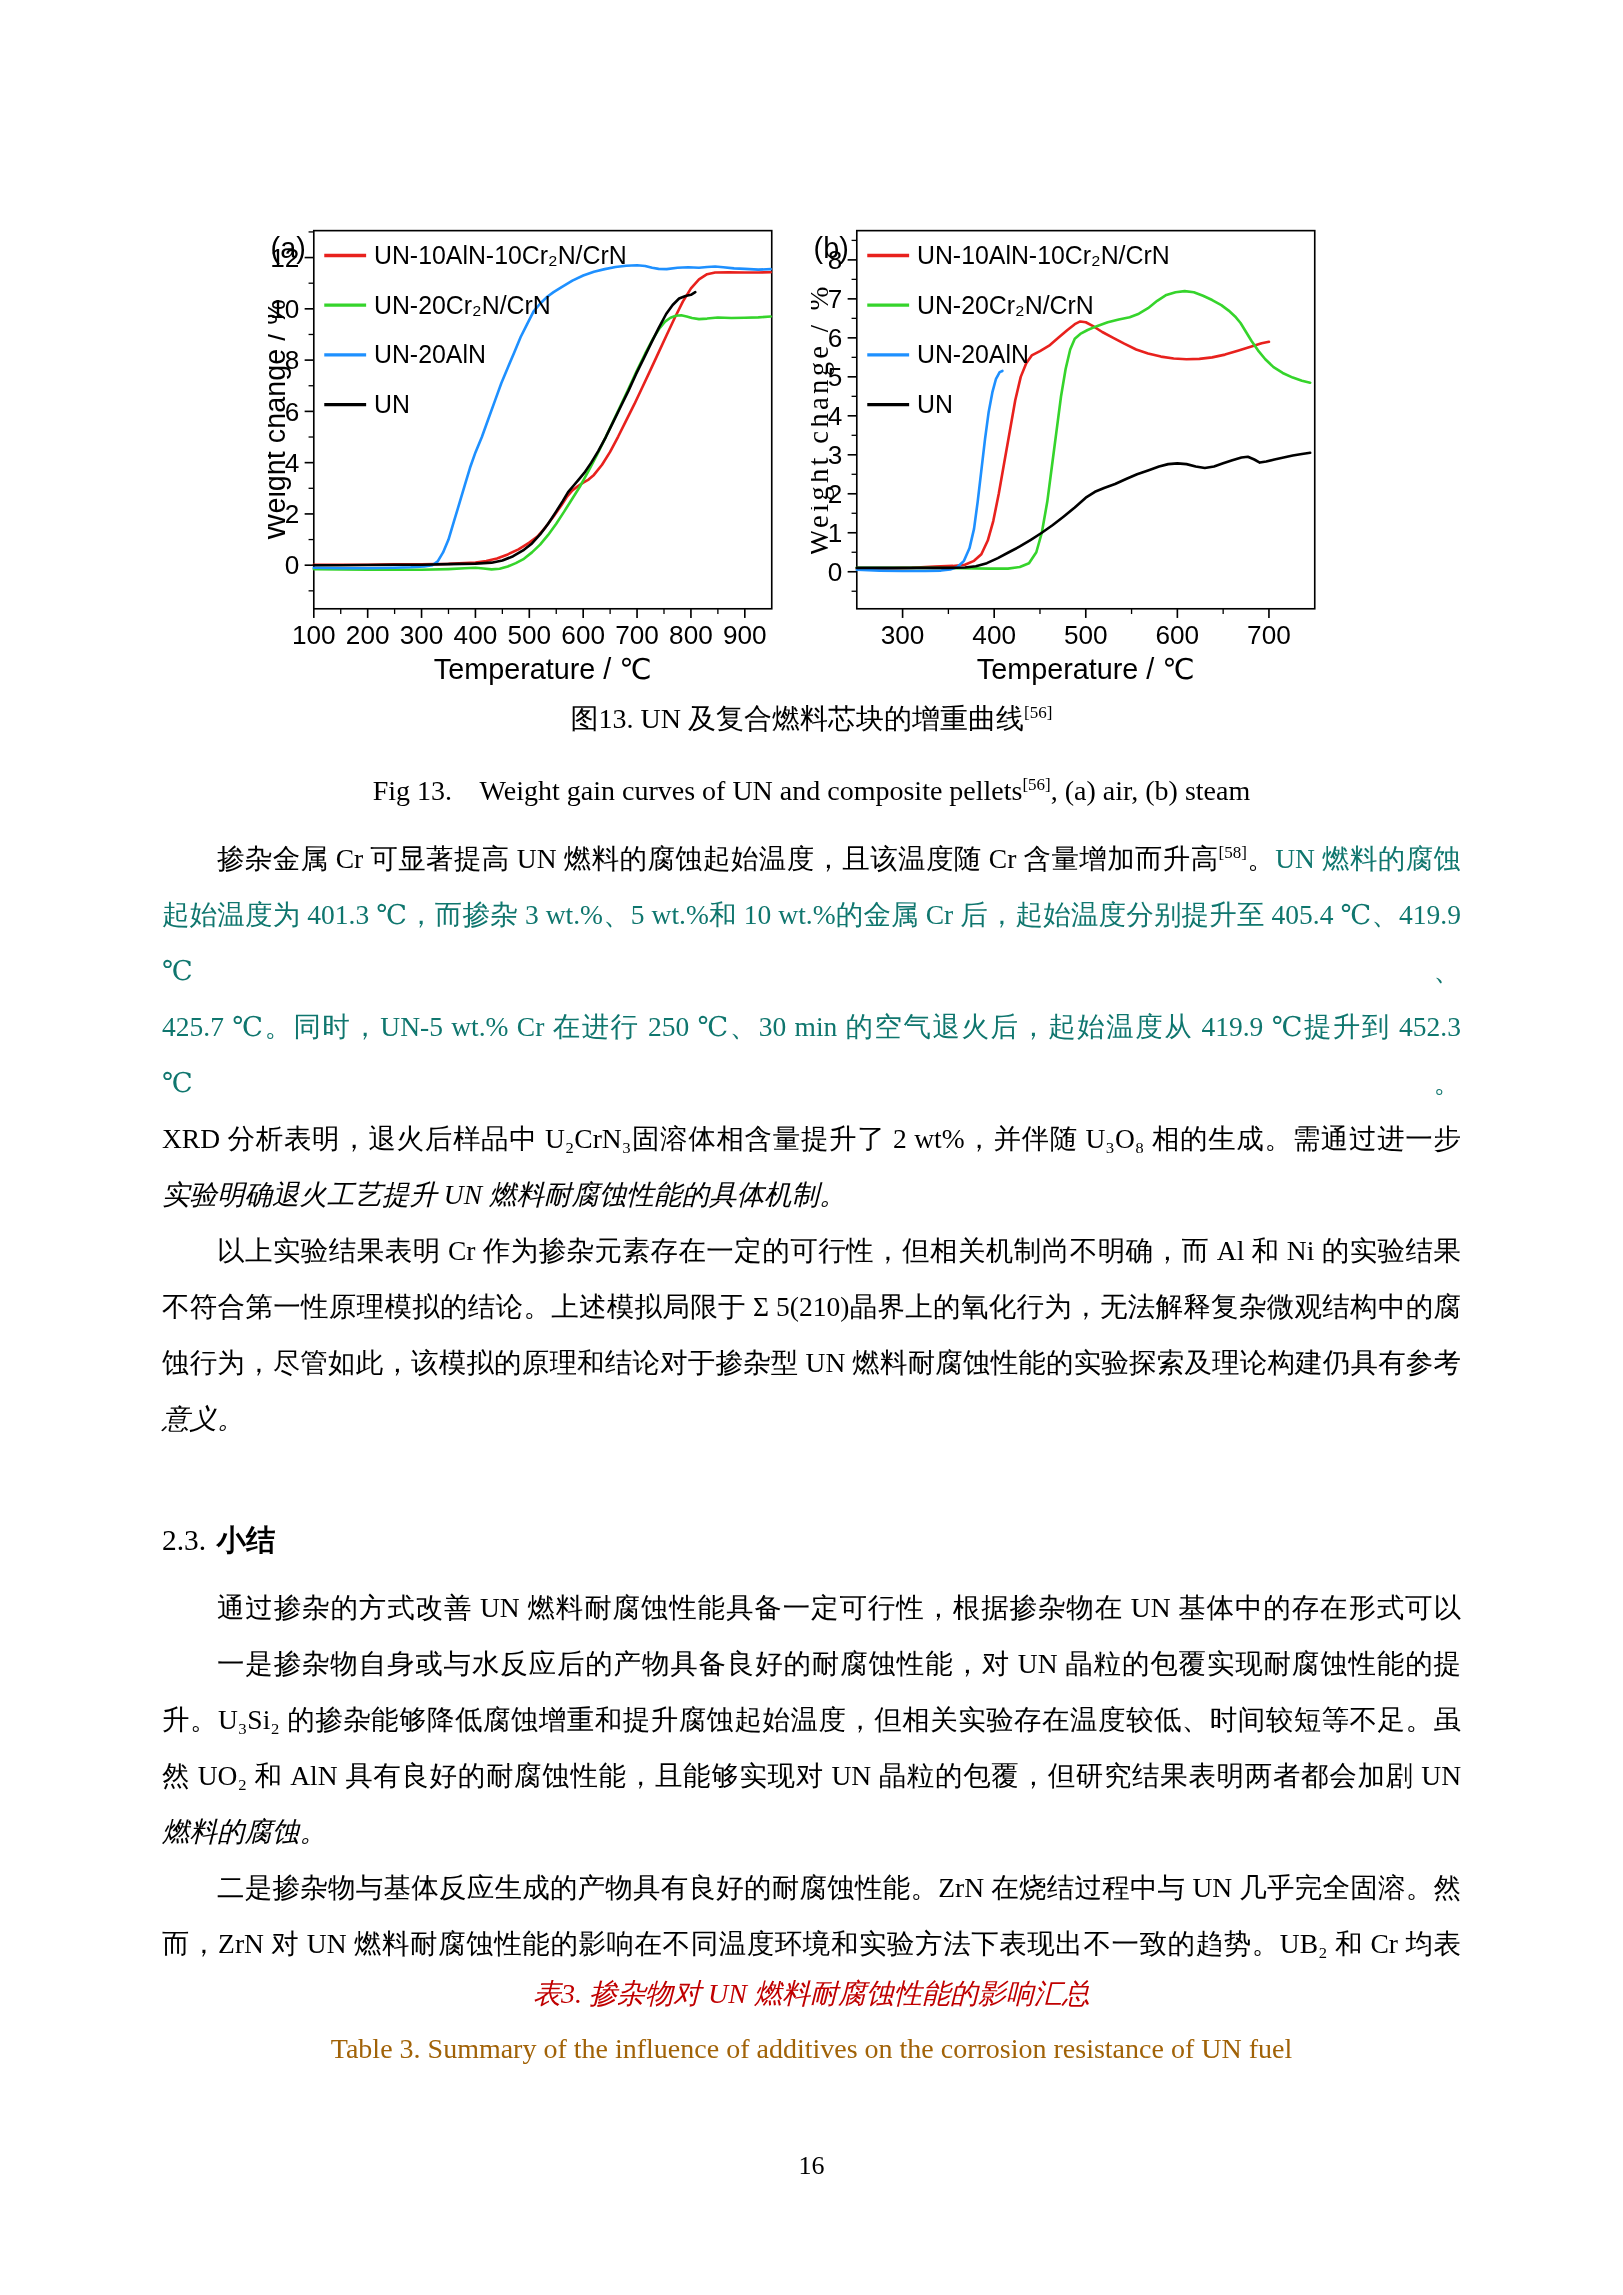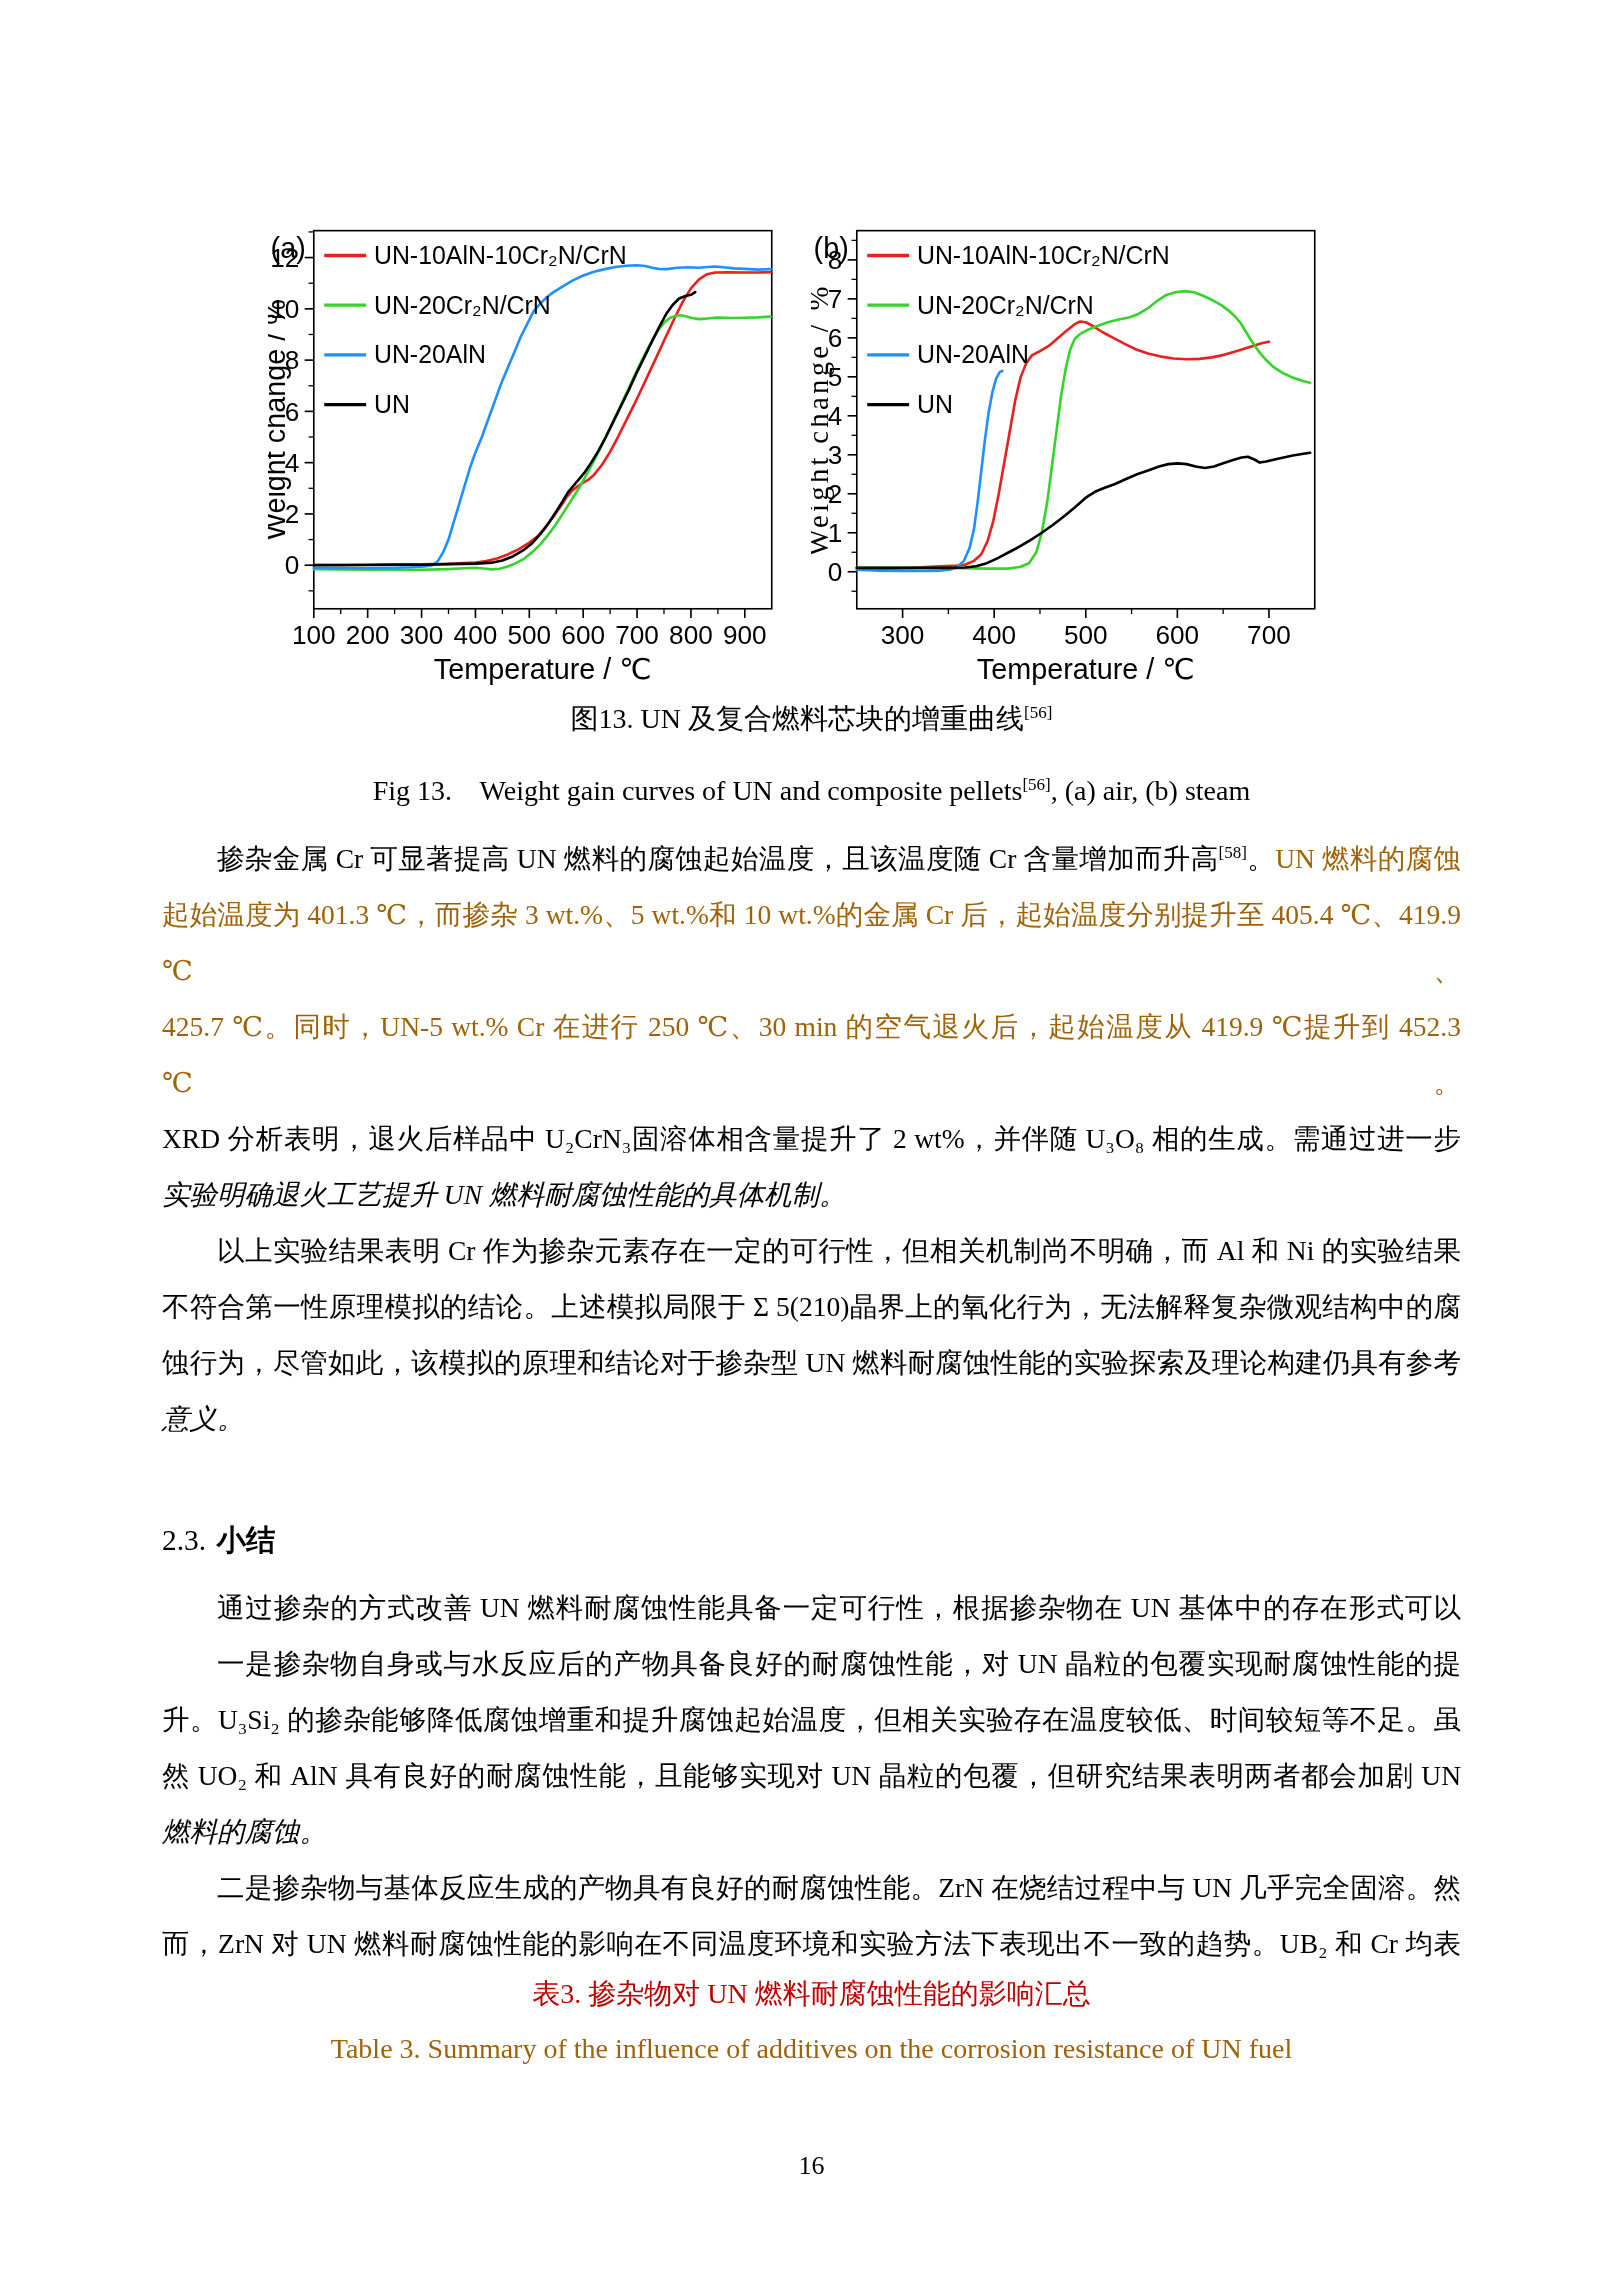--- a/index.html
+++ b/index.html
@@ -8,29 +8,29 @@
   .figure{position:absolute;top:190px;left:268px;width:1086px;height:517px;display:flex;}
   .figure svg{display:block;}
   .tick{font:40px "Liberation Sans","DejaVu Sans",sans-serif;fill:#000;}
   .axis-label{font:44px "Liberation Sans","DejaVu Sans",sans-serif;fill:#000;}
   .axis-label.serifed{font:44px "Liberation Serif","DejaVu Serif",serif;letter-spacing:5px;}
   .legend-text{font:38px "Liberation Sans","DejaVu Sans",sans-serif;fill:#000;}
   .panel-label{font:44px "Liberation Sans","DejaVu Sans",sans-serif;fill:#000;}
   .cap{position:absolute;left:0;width:100%;text-align:center;font-size:28px;line-height:39px;}
   #cap-fig-cn{top:699px;}
   #cap-fig-en{top:771px;}
-  #cap-table-cn{top:1974px;color:#c00000;}
+  #cap-table-cn{top:1974px;color:#c00000;font-style:italic;}
   #cap-table-en{top:2029px;color:#a16207;}
   .pre{white-space:pre-wrap;}
   sup{font-size:17px;line-height:0;vertical-align:super;}
   .body{position:absolute;left:162px;top:831px;width:1299px;font-size:27.5px;line-height:56px;}
   .line{text-align:justify;text-align-last:justify;}
   .line.last{text-align-last:left;font-style:italic;}
   .line.first{text-indent:2em;}
-  .red{color:#a16207;}
+  .red{color:#0f766e;}
   .heading{margin-top:65px;margin-bottom:11.8px;font-size:29.4px;line-height:56px;text-align:left;
            text-align-last:left;}
   .heading .t{font-weight:bold;margin-left:10.5px;}
   .page-num{position:absolute;top:2125px;left:0;width:100%;text-align:center;font-size:26px;margin-top:26px;}
 </style>
 </head>
 <body>
 
 <div class="page">
 

